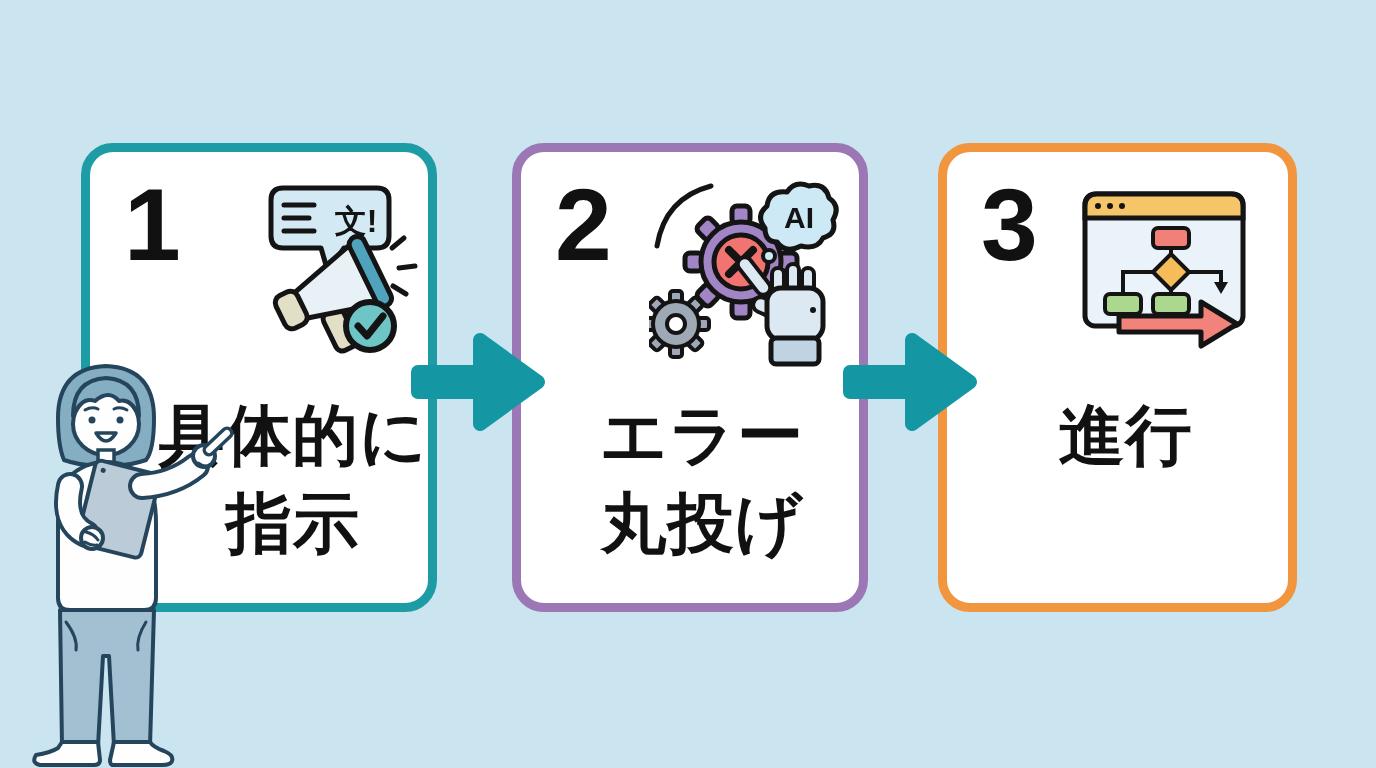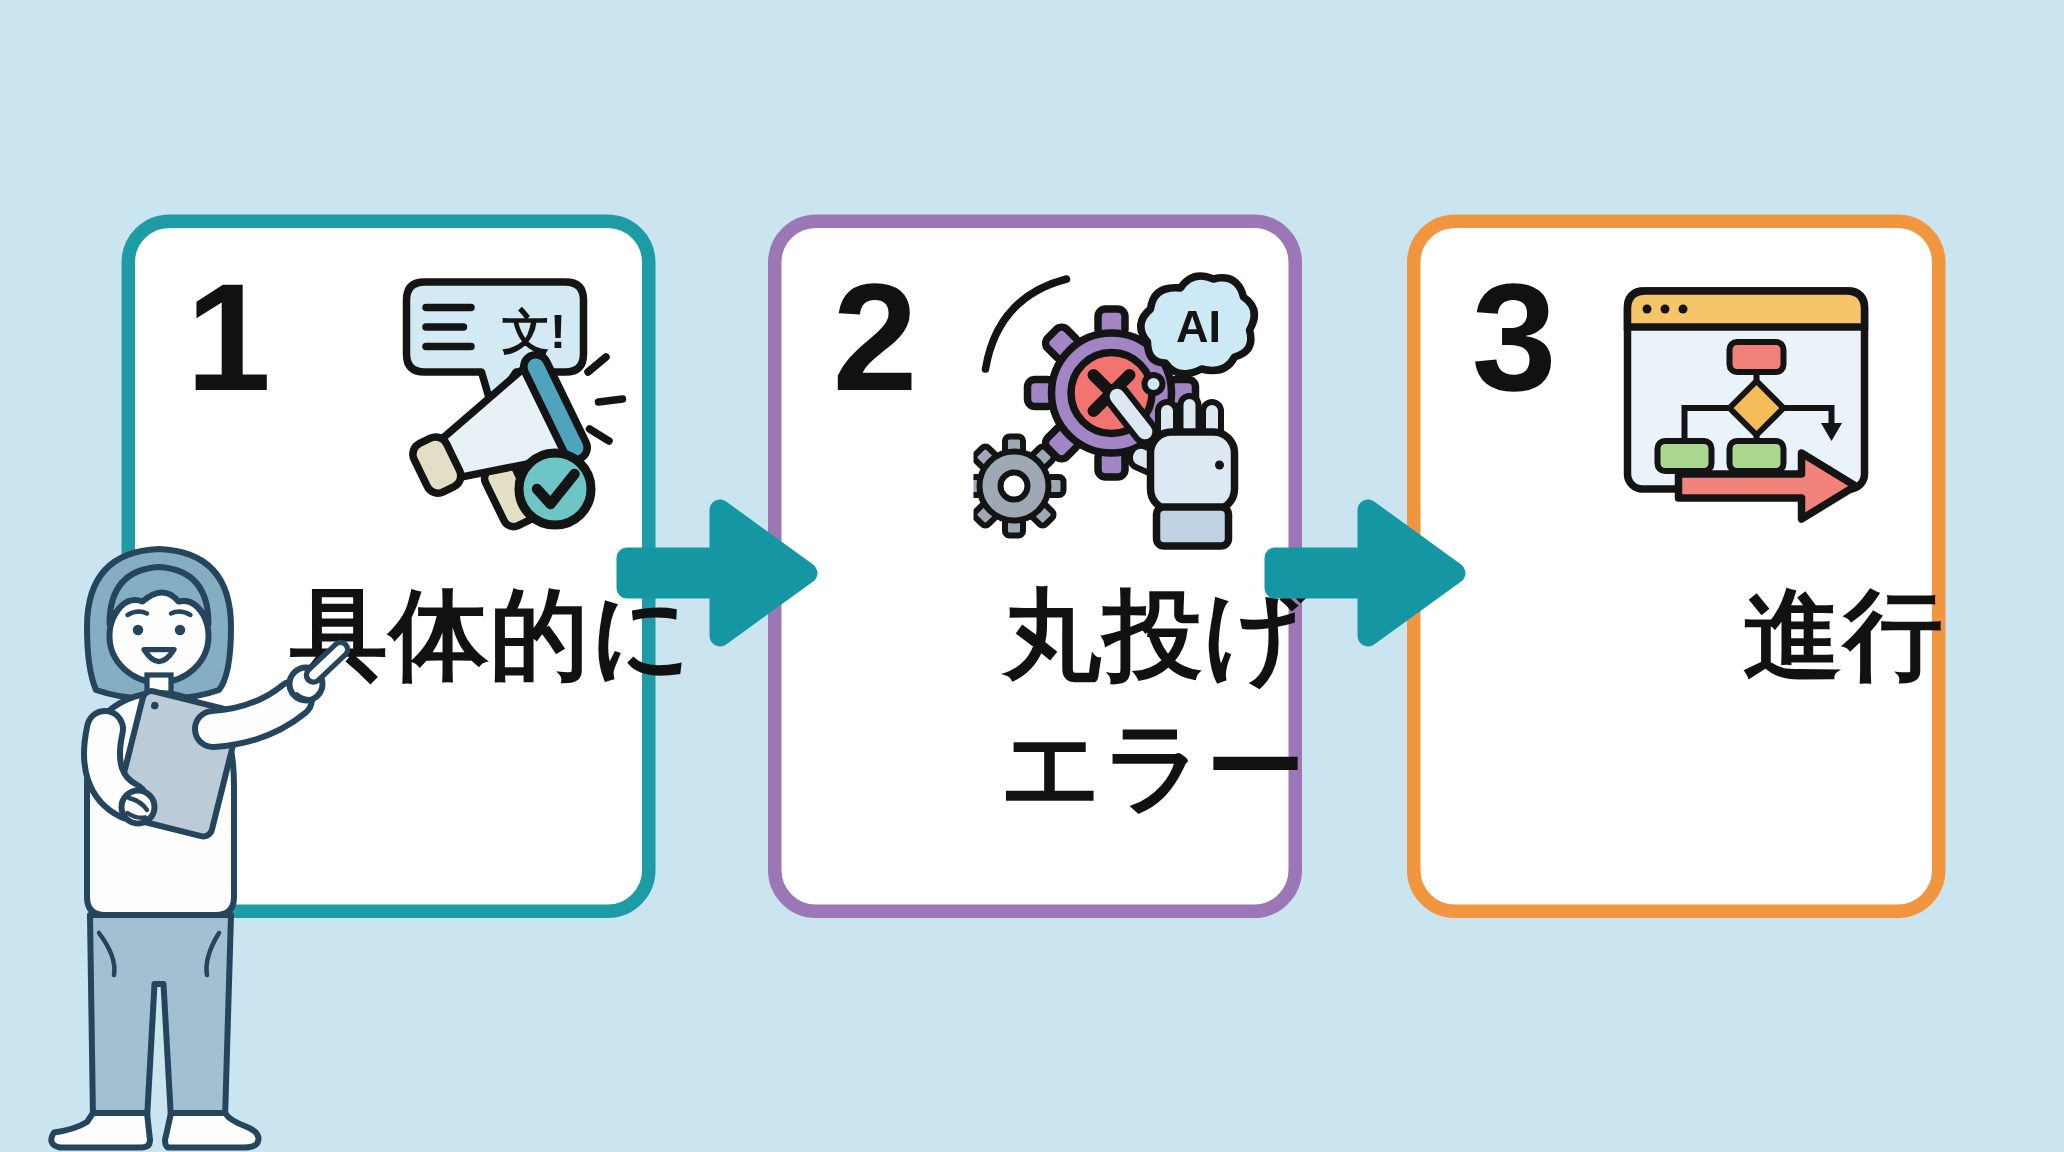--- a/index.html
+++ b/index.html
@@ -3,21 +3,21 @@
 <meta charset="utf-8">
 <style>
   html,body{margin:0;padding:0}
   body{width:1376px;height:768px;overflow:hidden}
   .stage{position:relative;width:1376px;height:768px;overflow:hidden;
          font-family:"Liberation Sans","DejaVu Sans",sans-serif}
   .card{position:absolute;top:143px;height:469px;box-sizing:border-box;
         border:9px solid #000;border-radius:32px;z-index:1}
   .card-number{position:absolute;top:22px;left:34px;font-size:102px;font-weight:900;
                line-height:1;letter-spacing:-3px}
-  .card-label{position:absolute;top:228px;left:0;width:100%;text-align:right;
+  .card-label{position:absolute;top:240px;left:0;width:100%;text-align:center;
               font-size:66px;font-weight:900;line-height:1.33;white-space:nowrap;
               letter-spacing:1px}
   .icon{position:absolute}
   .flow-arrow{position:absolute;top:330px;width:138px;height:104px;z-index:5}
   .presenter{position:absolute;left:6px;top:354px;width:248px;height:414px;z-index:6}
   svg text{font-family:"Liberation Sans","DejaVu Sans",sans-serif;font-weight:bold}
 </style>
 </head>
 <body style="background: rgb(203, 229, 240);">
 
@@ -48,20 +48,21 @@
       </g>
 
       <g>
         <circle cx="104" cy="146" r="24" fill="#6EC5C6" stroke="#141414" stroke-width="6"></circle>
         <path d="M92,146 L101,156 L117,136" fill="none" stroke="#141414" stroke-width="7" stroke-linecap="round" stroke-linejoin="round"></path>
       </g>
     </svg>
 
     <div class="card-label" style="transform:translateX(34px)">
       <div>具体的に</div>
+      <div>指示</div>
     </div>
   </section>
 
   <section class="card" style="left: 512px; width: 356px; border-color: rgb(156, 119, 182); background: rgb(255, 255, 255);">
     <div class="card-number">2</div>
 
     <svg class="icon" style="left:128px;top:28px" width="198" height="188" viewBox="0 0 198 188">
 
       <path d="M8,66 Q16,18 62,6" fill="none" stroke="#141414" stroke-width="5" stroke-linecap="round"></path>
 
@@ -108,22 +109,22 @@
         <rect x="138" y="84" width="12" height="32" rx="6" fill="#DCE9F3" stroke="#141414" stroke-width="4"></rect>
         <rect x="153" y="88" width="12" height="28" rx="6" fill="#DCE9F3" stroke="#141414" stroke-width="4"></rect>
         <rect x="104" y="120" width="28" height="15" rx="7" transform="rotate(24 118 127)" fill="#DCE9F3" stroke="#141414" stroke-width="4"></rect>
         <rect x="118" y="108" width="56" height="52" rx="14" fill="#DCE9F3" stroke="#141414" stroke-width="5"></rect>
         <circle cx="164" cy="130" r="3" fill="#141414"></circle>
         <rect x="122" y="158" width="48" height="26" rx="5" fill="#BFD3E2" stroke="#141414" stroke-width="5"></rect>
       </g>
     </svg>
 
     <div class="card-label" style="transform:translateX(12px)">
+      <div>エラー</div>
       <div>丸投げ</div>
-      <div>エラー</div>
     </div>
   </section>
 
   <section class="card" style="left: 938px; width: 359px; border-color: rgb(241, 149, 63); background: rgb(255, 255, 255);">
     <div class="card-number">3</div>
 
     <svg class="icon" style="left:134px;top:38px" width="188" height="168" viewBox="0 0 188 168">
 
       <g>
         <rect x="4" y="4" width="158" height="132" rx="10" fill="#EAF2FA" stroke="#141414" stroke-width="5"></rect>

